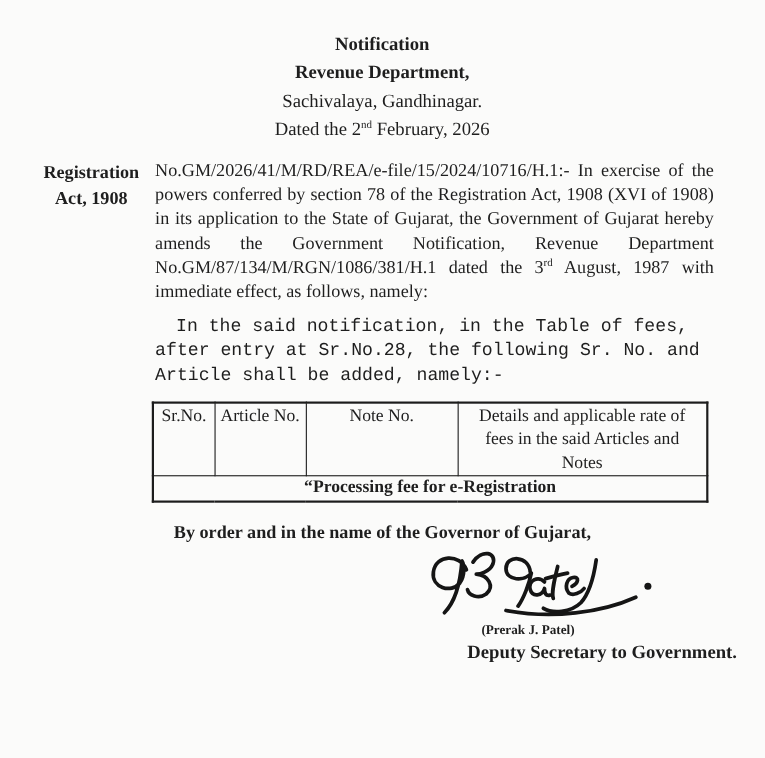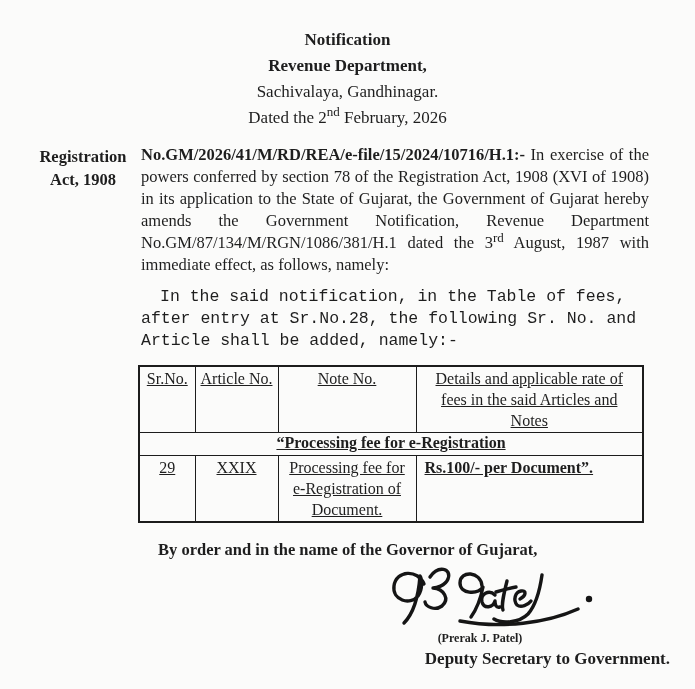--- a/index.html
+++ b/index.html
@@ -9,44 +9,44 @@
     color:#1e1e1e;
     font-family:"Liberation Serif","DejaVu Serif",serif;
     overflow:hidden;
     position:relative;
   }
   .page { width:695px; height:494px; position:relative; }
 
   
   .doc-header { padding-top:27px; text-align:center; font-size:17px; line-height:26px; }
   .doc-header .b { font-weight:700; }
-  sup { font-size:13px; vertical-align:super; line-height:0; }
+  sup { font-size:10px; vertical-align:super; line-height:0; }
 
   
   .row1 { display:flex; margin:13px 46px 0 33px; }
   .margin-label {
     flex:0 0 100px; width:100px; text-align:center;
     font-weight:700; font-size:16.5px; line-height:23px; padding-top:1px;
   }
   .para1 {
     flex:1; margin-left:8px; text-align:justify;
     font-size:16.5px; line-height:22px;
   }
-  .para1 .ref { font-weight:700; }
+  .para1 .ref { font-weight:400; }
 
   .para2 {
     margin:10px 47px 0 141px;
     font-size:16.5px; line-height:22px; text-indent:19px;font-family:Liberation Mono, monospace;
   }
 
   
   .fees-table {
     border-collapse:collapse; table-layout:fixed;
     margin:13px 0 0 138px; width:504px;
-    font-size:16px; border:2.5px solid #1c1c1c;text-decoration:underline;
+    font-size:16px; border:2.5px solid #1c1c1c;
   }
   .fees-table th, .fees-table td {
     border:1.5px solid #1c1c1c; vertical-align:top; text-align:center;
     font-weight:400; padding:1px 5px; line-height:21px;
   }
   .fees-table .hdr-row th { height:62px; }
   .fees-table .section-cell { font-weight:700; height:23px; line-height:20px; padding-top:0; }
   .fees-table .data-row td { height:60px; }
   .fees-table .details-cell { font-weight:700; text-align:left; padding-left:8px; }
 
@@ -89,26 +89,20 @@
     <tbody>
         <tr class="hdr-row">
       <th>Sr.No.</th>
       <th>Article No.</th>
       <th>Note No.</th>
       <th>Details and applicable rate of fees in the said Articles and Notes</th>
     </tr>
     <tr>
       <td class="section-cell" colspan="4">“Processing fee for e-Registration</td>
     </tr>
-    <tr class="data-row">
-      <td>29</td>
-      <td>XXIX</td>
-      <td>Processing fee for e-Registration of Document.</td>
-      <td class="details-cell">Rs.100/- per Document”.</td>
-    </tr>
   </tbody>
     </table>
 
   <p class="by-order">By order and in the name of the Governor of Gujarat,</p>
 
   <div class="sig-area">
     <svg width="215" height="72" viewBox="0 0 215 72" aria-hidden="true">
       <g fill="none" stroke="#151515" stroke-width="3.4" stroke-linecap="round" stroke-linejoin="round">
         <path d="M42 22 C36 7 14 8 12 24 C10 38 28 44 36 34 C41 27 40 17 38 14 C37 27 34 49 22 61"></path>
         <path d="M48 15 C56 3 70 6 66 17 C63 24 54 26 51 26 C62 27 68 37 60 44 C53 49 44 45 43 40"></path>

